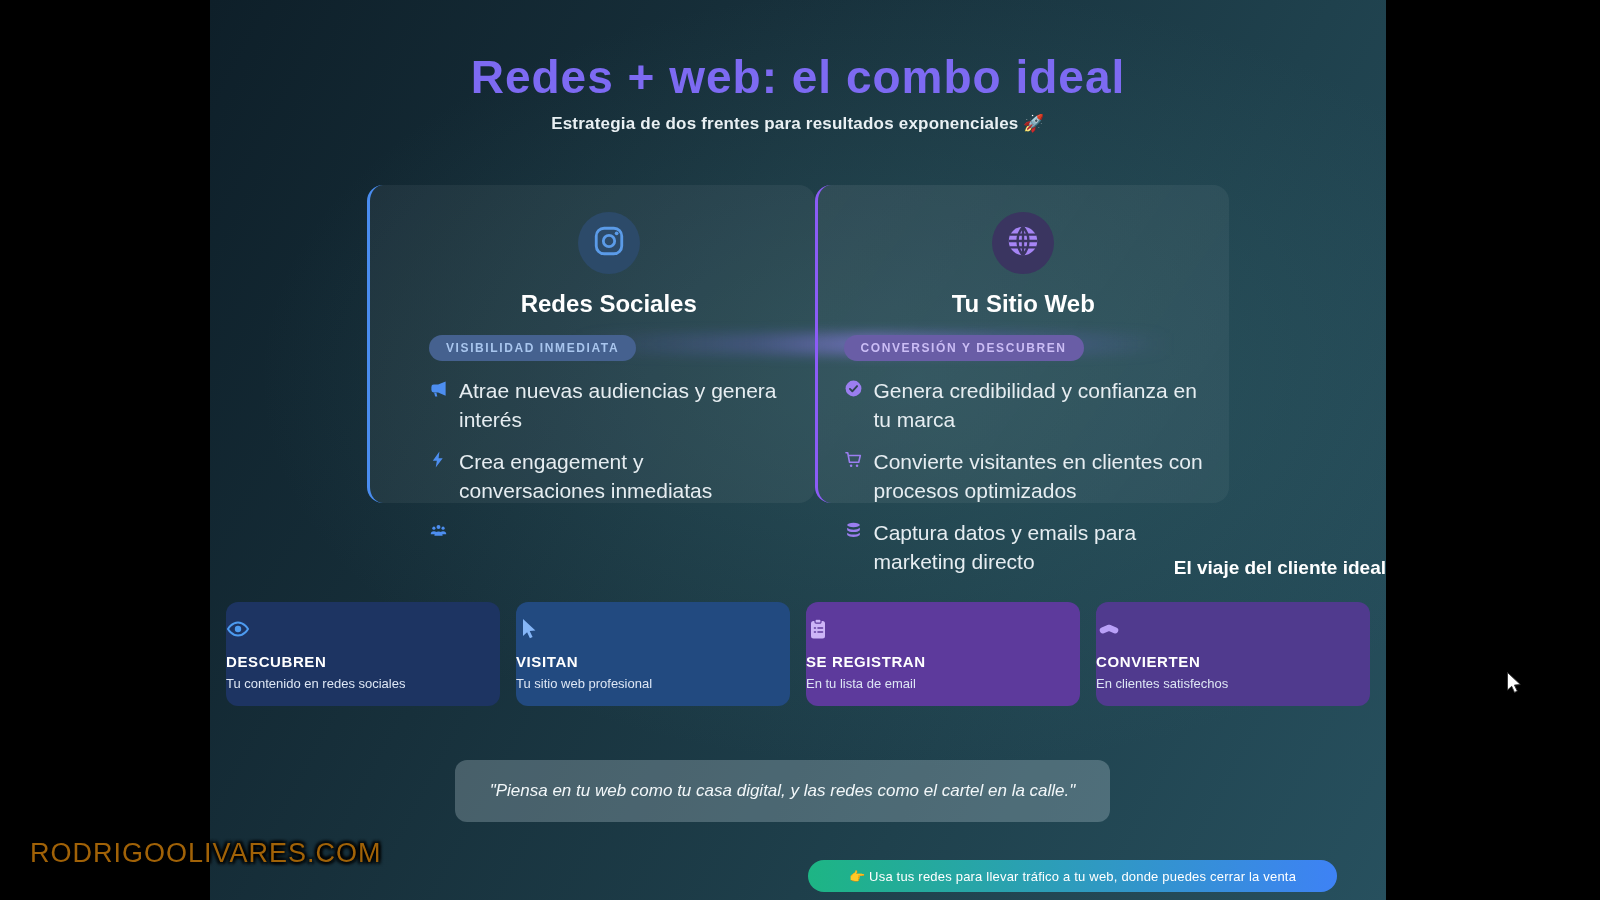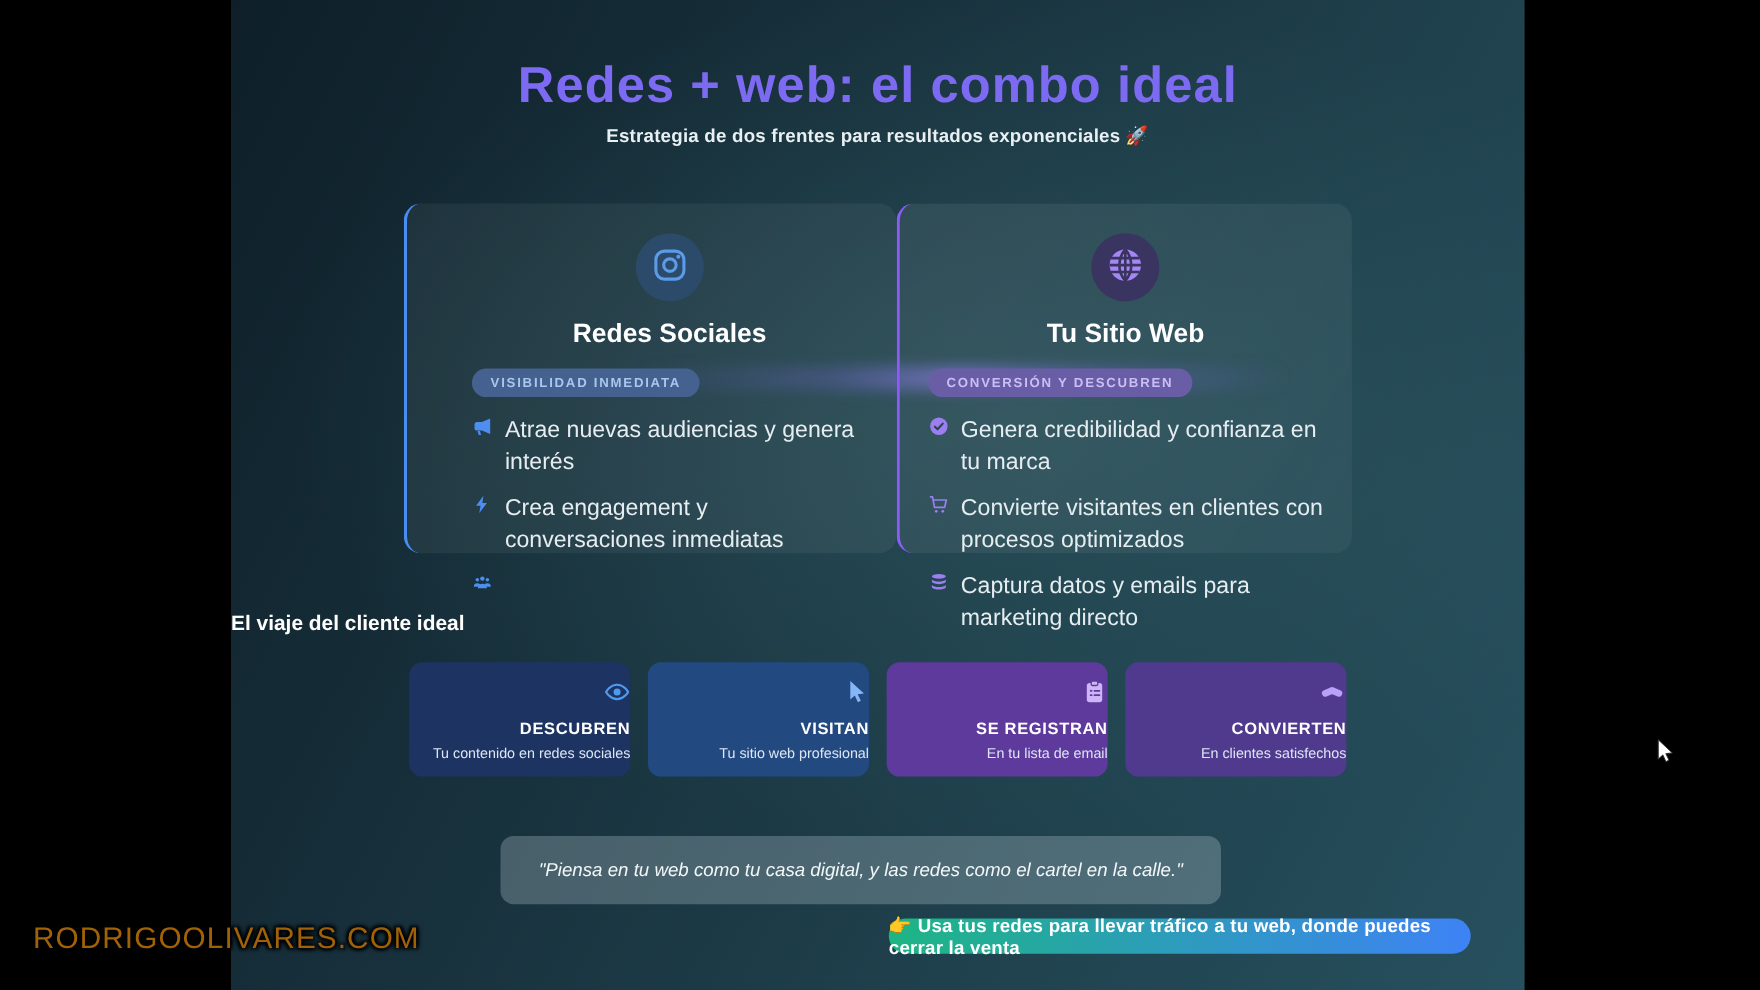--- a/index.html
+++ b/index.html
@@ -43,41 +43,41 @@
   .card-social .badge { background:#45618f; color:#a9c6ee; }
   .card-web    .badge { background:#695da6; color:#cbbdf5; }
 
   .bullets { margin-top:15px; padding:0 24px 0 26px; }
   .bullet { display:flex; gap:11px; align-items:flex-start; margin-bottom:12px;
             font-size:21px; line-height:1.4; color:#e6edf1; }
   .bullet svg { flex:none; margin-top:2px; }
   .card-social .bullet svg { color:#4d8ef0; }
   .card-web    .bullet svg { color:#9b7ef0; }
 
-  .journey-title { margin-top:54px; text-align:left; font-size:19px; font-weight:800; color:#fff; }
+  .journey-title { margin-top:54px; text-align:right; font-size:19px; font-weight:800; color:#fff; }
 
   .steps { margin-top:23px; display:flex; justify-content:center; gap:16px; }
-  .step { width:201px; height:104px; border-radius:12px; text-align:right; }
+  .step { width:274px; height:104px; border-radius:12px; text-align:left; }
   .step svg { margin-top:15px; }
   .step-0 { background:#1d3462; } .step-0 svg { color:#4d9bf0; }
   .step-1 { background:#224a80; } .step-1 svg { color:#85b6f7; }
   .step-2 { background:#5d3a9c; } .step-2 svg { color:#cdb5f7; }
   .step-3 { background:#503a8e; } .step-3 svg { color:#b9a0f8; }
   .step-label { margin-top:8px; font-size:15px; font-weight:800; color:#fff; letter-spacing:0.6px; }
   .step-desc  { margin-top:6px; font-size:13px; color:#dde6f4; }
 
   .quote { position:absolute; left:245px; top:760px; width:655px; height:62px;
            border-radius:12px; background:rgba(214,232,238,0.25);
            display:flex; align-items:center; justify-content:center;
            font-style:italic; font-size:17px; color:#f2f7f9; }
 
-  .pill { position:absolute; left:598px; top:835px; width:529px; height:32px;
+  .pill { position:absolute; left:598px; top:860px; width:529px; height:32px;
           border-radius:999px; background:linear-gradient(90deg,#1db584,#3e82f5);
           display:flex; align-items:center; justify-content:center;
-          font-size:17px; font-weight:700; color:#fff; letter-spacing:0.2px; }
+          font-size:13px; font-weight:400; color:#fff; letter-spacing:0.2px; }
 
   .watermark { position:absolute; left:30px; top:838px; font-size:27px; color:#a16207;
                letter-spacing:1px; z-index:20;
                text-shadow:-2px -2px 3px #000, 2px -2px 3px #000, -2px 2px 3px #000, 2px 2px 3px #000; }
 
   .mouse-cursor { position:absolute; left:1506px; top:671px; z-index:30; }
 </style>
 </head>
 <body>
 

